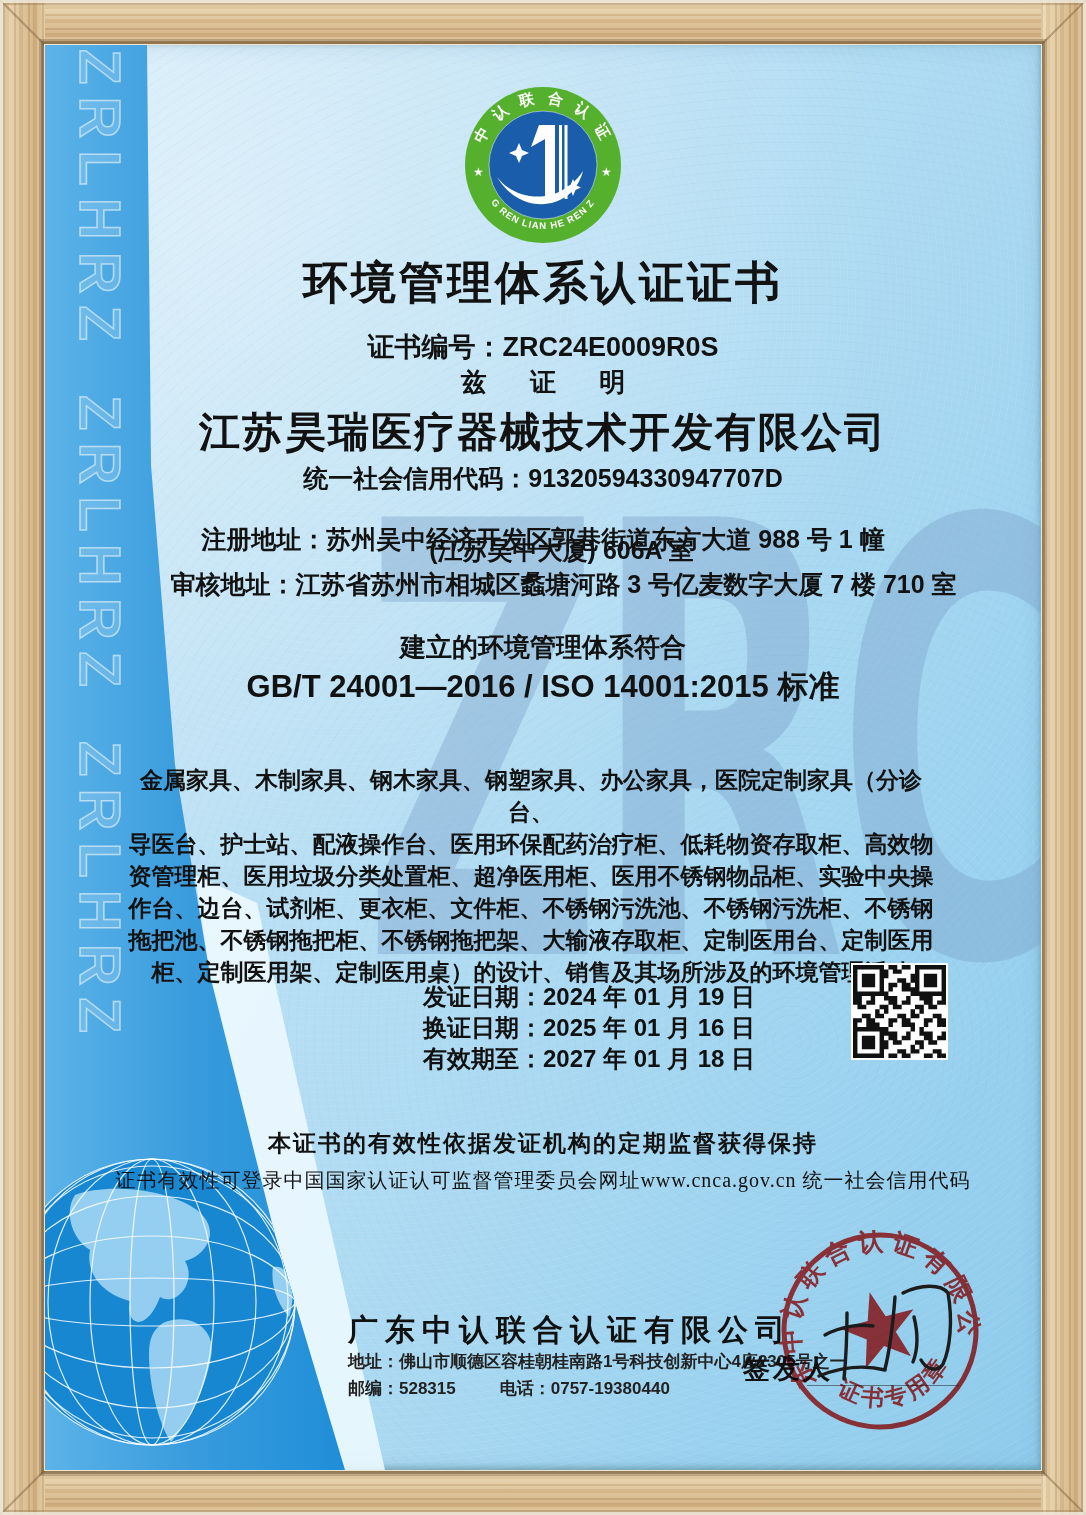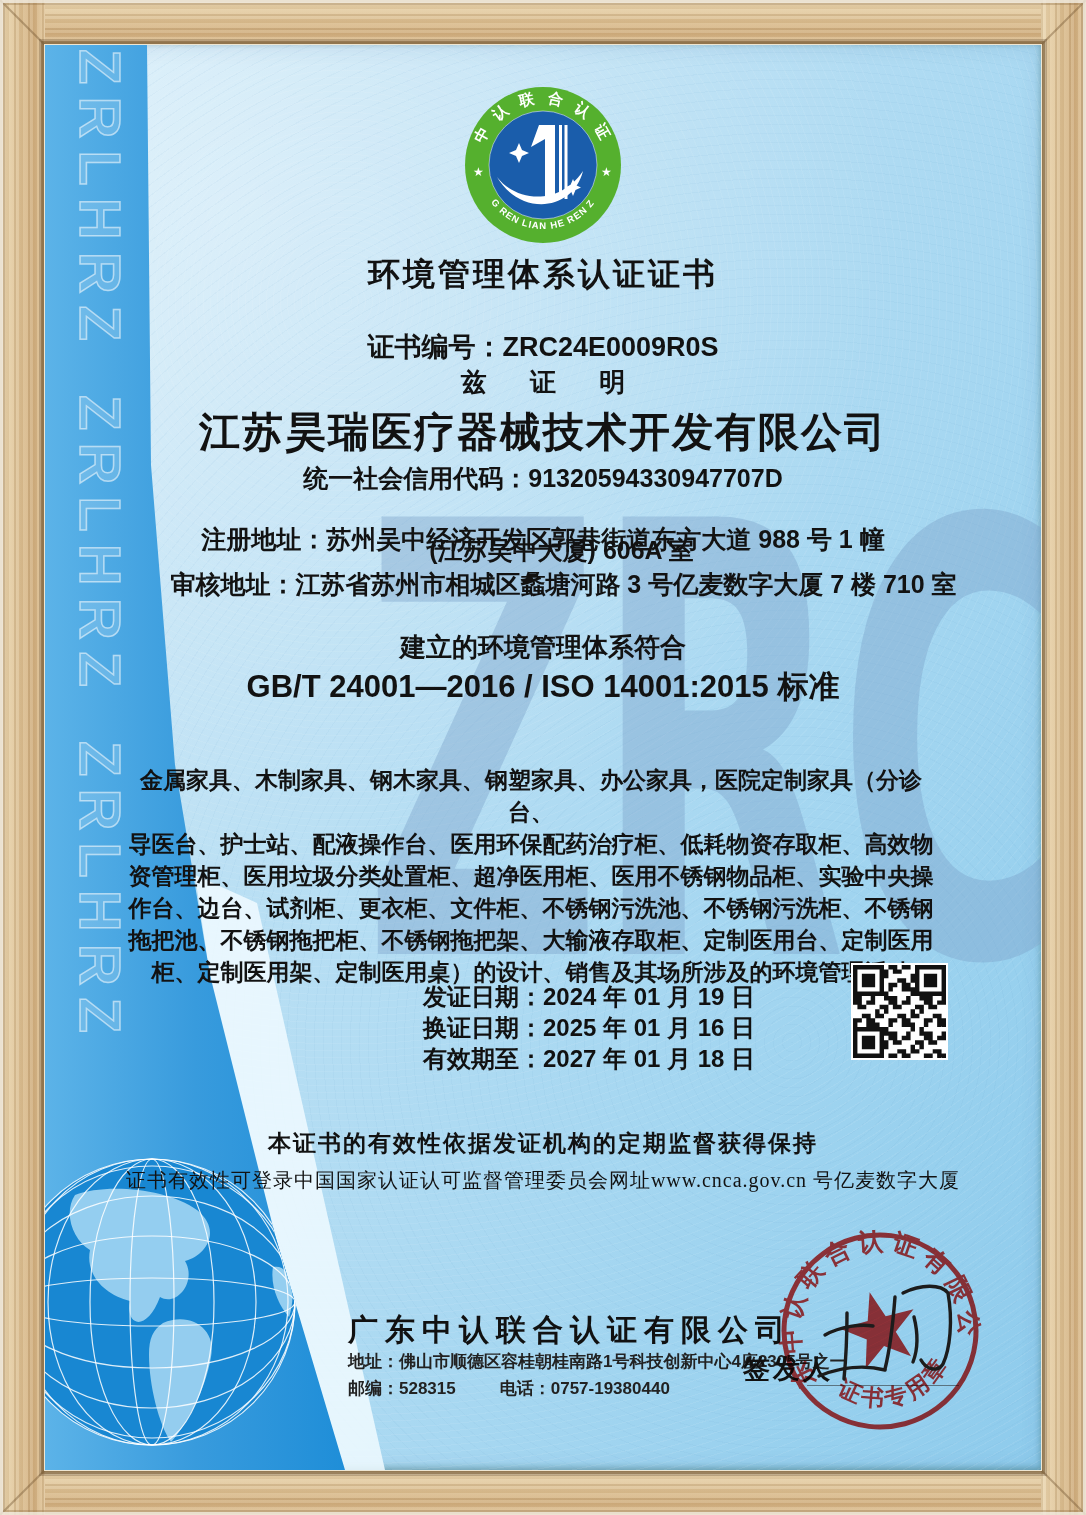--- a/index.html
+++ b/index.html
@@ -40,21 +40,21 @@
     writing-mode:vertical-rl;text-orientation:mixed;
     font-weight:bold;font-size:58px;letter-spacing:12px;line-height:82px;
     color:rgba(255,255,255,.16);-webkit-text-stroke:1.5px rgba(255,255,255,.55);}
   .side-wm span{display:inline-block;margin-bottom:42px;}
   .center-wm{position:absolute;left:318px;top:468px;font-size:600px;line-height:.78;
     font-weight:bold;font-family:"DejaVu Sans","Liberation Sans",sans-serif;
     color:rgba(122,160,201,.40);transform:scaleX(.55);transform-origin:left top;
     letter-spacing:-18px;pointer-events:none;}
   
   .tb{position:absolute;left:0;width:996px;text-align:center;color:#121212;}
-  .title{top:208px;font-size:32px;font-weight:bold;letter-spacing:3px;}
+  .title{top:208px;font-size:45px;font-weight:bold;letter-spacing:3px;}
   .certno{top:276px;font-size:27px;font-weight:600;margin-top:8px;}
   .hereby{top:320px;font-size:26px;font-weight:600;letter-spacing:18px;text-indent:18px;}
   .company{top:360px;font-size:41px;font-weight:bold;letter-spacing:2px;}
   .credit{top:417px;font-size:25px;font-weight:600;}
   .reg1{top:454px;font-size:25px;font-weight:600;margin-top:24px;}
   .reg2{top:489px;font-size:25px;font-weight:600;padding-left:37px;}
   .audit{top:523px;font-size:25px;font-weight:600;padding-left:41px;}
   .std-intro{top:585px;font-size:26px;font-weight:600;}
   .std-name{top:621px;font-size:31px;font-weight:bold;}
   .scope-label{top:684px;font-size:26px;font-weight:600;}
@@ -188,21 +188,21 @@
       <div><span>有效期至：</span><span>2027 年 01 月 18 日</span></div>
     </div>
 
     <div class="qr">
       <svg width="93" height="93" viewBox="0 0 94.5 94.5">
           <path d="M36,0h4.5v4.5h-4.5zM40.5,0h4.5v4.5h-4.5zM49.5,0h4.5v4.5h-4.5zM54,0h4.5v4.5h-4.5zM31.5,4.5h4.5v4.5h-4.5zM40.5,4.5h4.5v4.5h-4.5zM45,4.5h4.5v4.5h-4.5zM31.5,9h4.5v4.5h-4.5zM58.5,9h4.5v4.5h-4.5zM45,13.5h4.5v4.5h-4.5zM49.5,13.5h4.5v4.5h-4.5zM58.5,13.5h4.5v4.5h-4.5zM36,18h4.5v4.5h-4.5zM40.5,18h4.5v4.5h-4.5zM49.5,18h4.5v4.5h-4.5zM54,18h4.5v4.5h-4.5zM36,22.5h4.5v4.5h-4.5zM49.5,22.5h4.5v4.5h-4.5zM54,22.5h4.5v4.5h-4.5zM58.5,22.5h4.5v4.5h-4.5zM31.5,27h4.5v4.5h-4.5zM58.5,27h4.5v4.5h-4.5zM0,31.5h4.5v4.5h-4.5zM4.5,31.5h4.5v4.5h-4.5zM18,31.5h4.5v4.5h-4.5zM31.5,31.5h4.5v4.5h-4.5zM36,31.5h4.5v4.5h-4.5zM40.5,31.5h4.5v4.5h-4.5zM54,31.5h4.5v4.5h-4.5zM67.5,31.5h4.5v4.5h-4.5zM72,31.5h4.5v4.5h-4.5zM76.5,31.5h4.5v4.5h-4.5zM90,31.5h4.5v4.5h-4.5zM0,36h4.5v4.5h-4.5zM4.5,36h4.5v4.5h-4.5zM13.5,36h4.5v4.5h-4.5zM18,36h4.5v4.5h-4.5zM36,36h4.5v4.5h-4.5zM40.5,36h4.5v4.5h-4.5zM49.5,36h4.5v4.5h-4.5zM54,36h4.5v4.5h-4.5zM72,36h4.5v4.5h-4.5zM76.5,36h4.5v4.5h-4.5zM85.5,36h4.5v4.5h-4.5zM90,36h4.5v4.5h-4.5zM4.5,40.5h4.5v4.5h-4.5zM9,40.5h4.5v4.5h-4.5zM27,40.5h4.5v4.5h-4.5zM31.5,40.5h4.5v4.5h-4.5zM40.5,40.5h4.5v4.5h-4.5zM45,40.5h4.5v4.5h-4.5zM63,40.5h4.5v4.5h-4.5zM67.5,40.5h4.5v4.5h-4.5zM76.5,40.5h4.5v4.5h-4.5zM81,40.5h4.5v4.5h-4.5zM22.5,45h4.5v4.5h-4.5zM31.5,45h4.5v4.5h-4.5zM58.5,45h4.5v4.5h-4.5zM67.5,45h4.5v4.5h-4.5zM9,49.5h4.5v4.5h-4.5zM13.5,49.5h4.5v4.5h-4.5zM22.5,49.5h4.5v4.5h-4.5zM27,49.5h4.5v4.5h-4.5zM45,49.5h4.5v4.5h-4.5zM49.5,49.5h4.5v4.5h-4.5zM58.5,49.5h4.5v4.5h-4.5zM63,49.5h4.5v4.5h-4.5zM81,49.5h4.5v4.5h-4.5zM85.5,49.5h4.5v4.5h-4.5zM0,54h4.5v4.5h-4.5zM4.5,54h4.5v4.5h-4.5zM13.5,54h4.5v4.5h-4.5zM18,54h4.5v4.5h-4.5zM36,54h4.5v4.5h-4.5zM40.5,54h4.5v4.5h-4.5zM49.5,54h4.5v4.5h-4.5zM54,54h4.5v4.5h-4.5zM72,54h4.5v4.5h-4.5zM76.5,54h4.5v4.5h-4.5zM85.5,54h4.5v4.5h-4.5zM90,54h4.5v4.5h-4.5zM0,58.5h4.5v4.5h-4.5zM13.5,58.5h4.5v4.5h-4.5zM18,58.5h4.5v4.5h-4.5zM22.5,58.5h4.5v4.5h-4.5zM36,58.5h4.5v4.5h-4.5zM49.5,58.5h4.5v4.5h-4.5zM54,58.5h4.5v4.5h-4.5zM58.5,58.5h4.5v4.5h-4.5zM72,58.5h4.5v4.5h-4.5zM85.5,58.5h4.5v4.5h-4.5zM90,58.5h4.5v4.5h-4.5zM31.5,63h4.5v4.5h-4.5zM58.5,63h4.5v4.5h-4.5zM67.5,63h4.5v4.5h-4.5zM31.5,67.5h4.5v4.5h-4.5zM36,67.5h4.5v4.5h-4.5zM40.5,67.5h4.5v4.5h-4.5zM54,67.5h4.5v4.5h-4.5zM67.5,67.5h4.5v4.5h-4.5zM72,67.5h4.5v4.5h-4.5zM76.5,67.5h4.5v4.5h-4.5zM90,67.5h4.5v4.5h-4.5zM36,72h4.5v4.5h-4.5zM40.5,72h4.5v4.5h-4.5zM49.5,72h4.5v4.5h-4.5zM54,72h4.5v4.5h-4.5zM72,72h4.5v4.5h-4.5zM76.5,72h4.5v4.5h-4.5zM85.5,72h4.5v4.5h-4.5zM90,72h4.5v4.5h-4.5zM31.5,76.5h4.5v4.5h-4.5zM40.5,76.5h4.5v4.5h-4.5zM45,76.5h4.5v4.5h-4.5zM63,76.5h4.5v4.5h-4.5zM67.5,76.5h4.5v4.5h-4.5zM76.5,76.5h4.5v4.5h-4.5zM81,76.5h4.5v4.5h-4.5zM31.5,81h4.5v4.5h-4.5zM58.5,81h4.5v4.5h-4.5zM67.5,81h4.5v4.5h-4.5zM45,85.5h4.5v4.5h-4.5zM49.5,85.5h4.5v4.5h-4.5zM58.5,85.5h4.5v4.5h-4.5zM63,85.5h4.5v4.5h-4.5zM81,85.5h4.5v4.5h-4.5zM85.5,85.5h4.5v4.5h-4.5zM36,90h4.5v4.5h-4.5zM40.5,90h4.5v4.5h-4.5zM49.5,90h4.5v4.5h-4.5zM54,90h4.5v4.5h-4.5zM72,90h4.5v4.5h-4.5zM76.5,90h4.5v4.5h-4.5zM85.5,90h4.5v4.5h-4.5zM90,90h4.5v4.5h-4.5zM0,0h31.5v31.5h-31.5zM4.5,4.5h22.5v22.5h-22.5zM9,9h13.5v13.5h-13.5zM63,0h31.5v31.5h-31.5zM67.5,4.5h22.5v22.5h-22.5zM72,9h13.5v13.5h-13.5zM0,63h31.5v31.5h-31.5zM4.5,67.5h22.5v22.5h-22.5zM9,72h13.5v13.5h-13.5z" fill="#111" fill-rule="evenodd"></path>
         </svg>
     </div>
 
     <div class="tb validity1">本证书的有效性依据发证机构的定期监督获得保持</div>
-    <div class="tb validity2">证书有效性可登录中国国家认证认可监督管理委员会网址www.cnca.gov.cn 号亿麦数字大厦</div>
+    <div class="tb validity2">证书有效性可登录中国国家认证认可监督管理委员会网址www.cnca.gov.cn 统一社会信用代码</div>
 
     <div class="issuer-name">广东中认联合认证有限公司</div>
     <div class="issuer-addr"><span>地址：</span><span>佛山市顺德区容桂朝桂南路1号科技创新中心4座2305号之一</span></div>
     <div class="issuer-pp"><span>邮编：</span><span>528315</span><span class="gap"></span><span>电话：</span><span>0757-19380440</span></div>
 
     <div class="signer">签发人</div>
     <div class="sig-line"></div>
 
     <svg class="seal" width="204" height="204" viewBox="-102 -102 204 204">
       <g transform="rotate(-15)">

